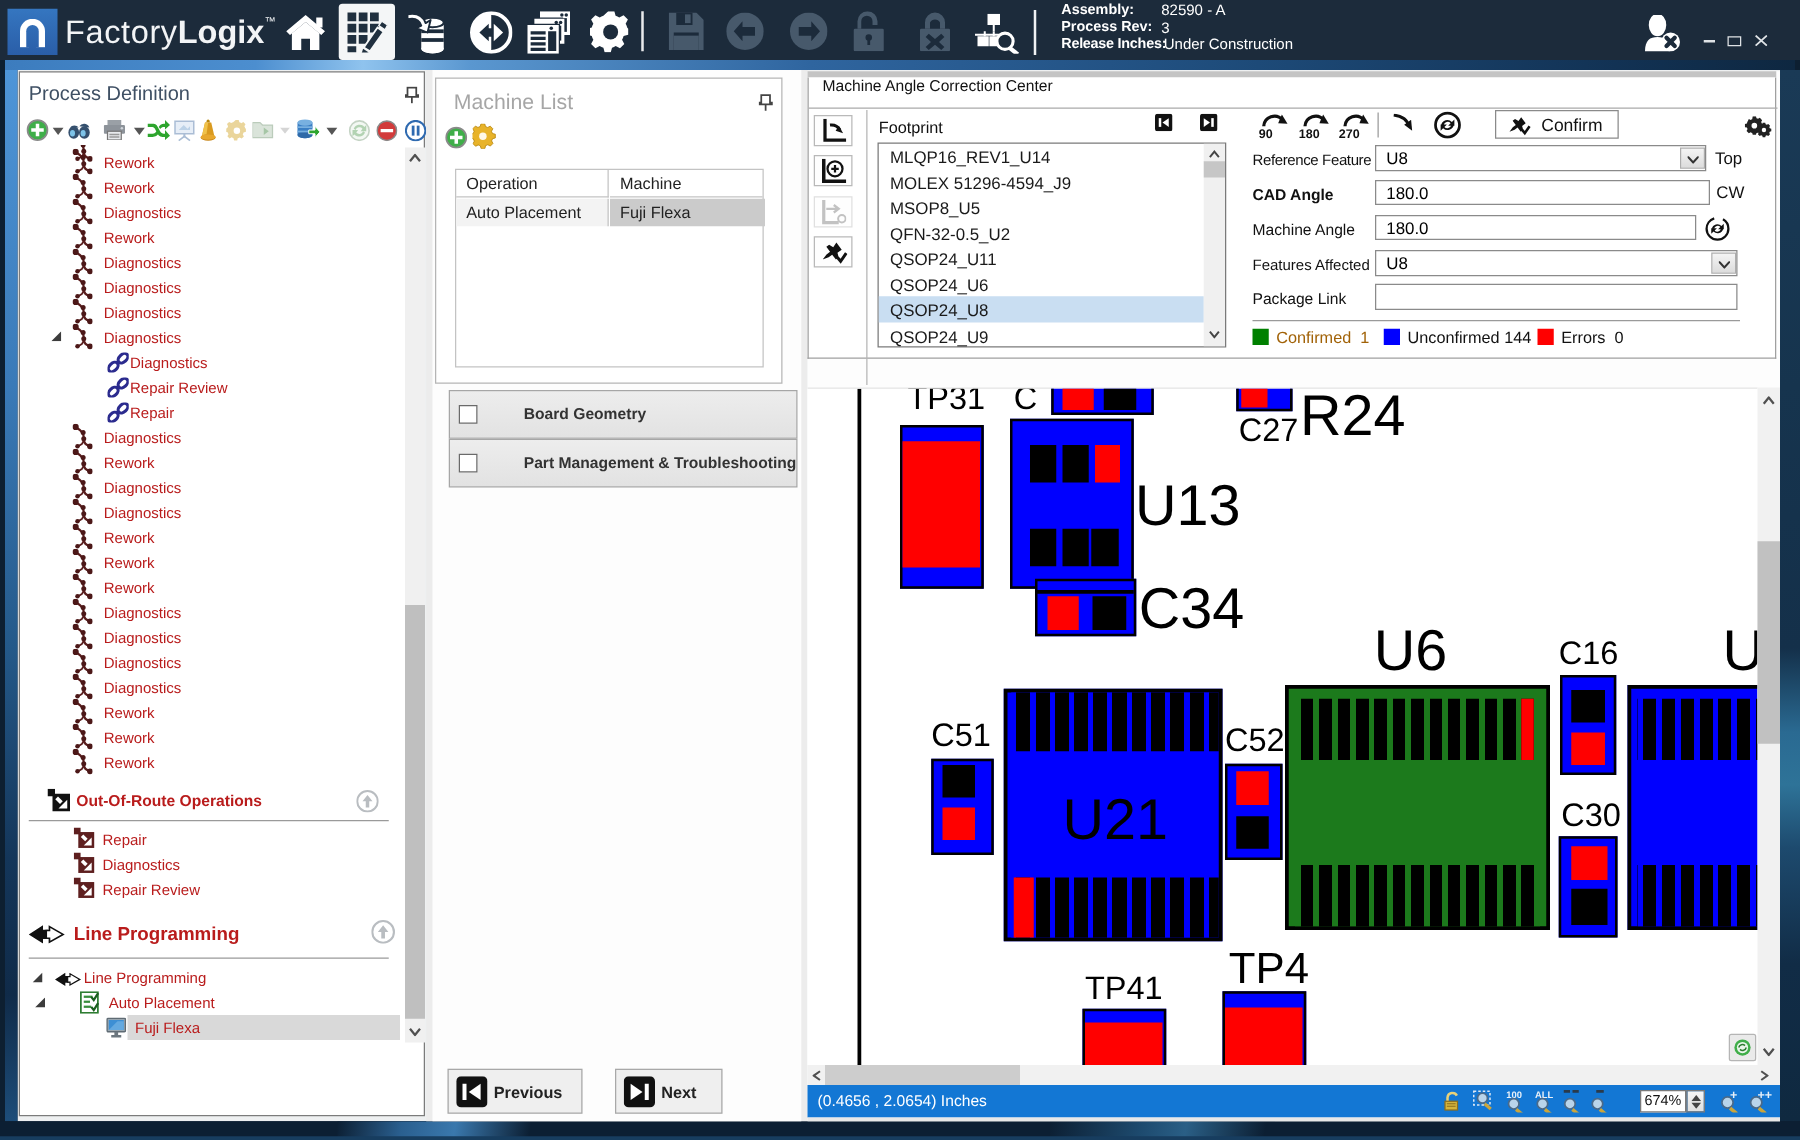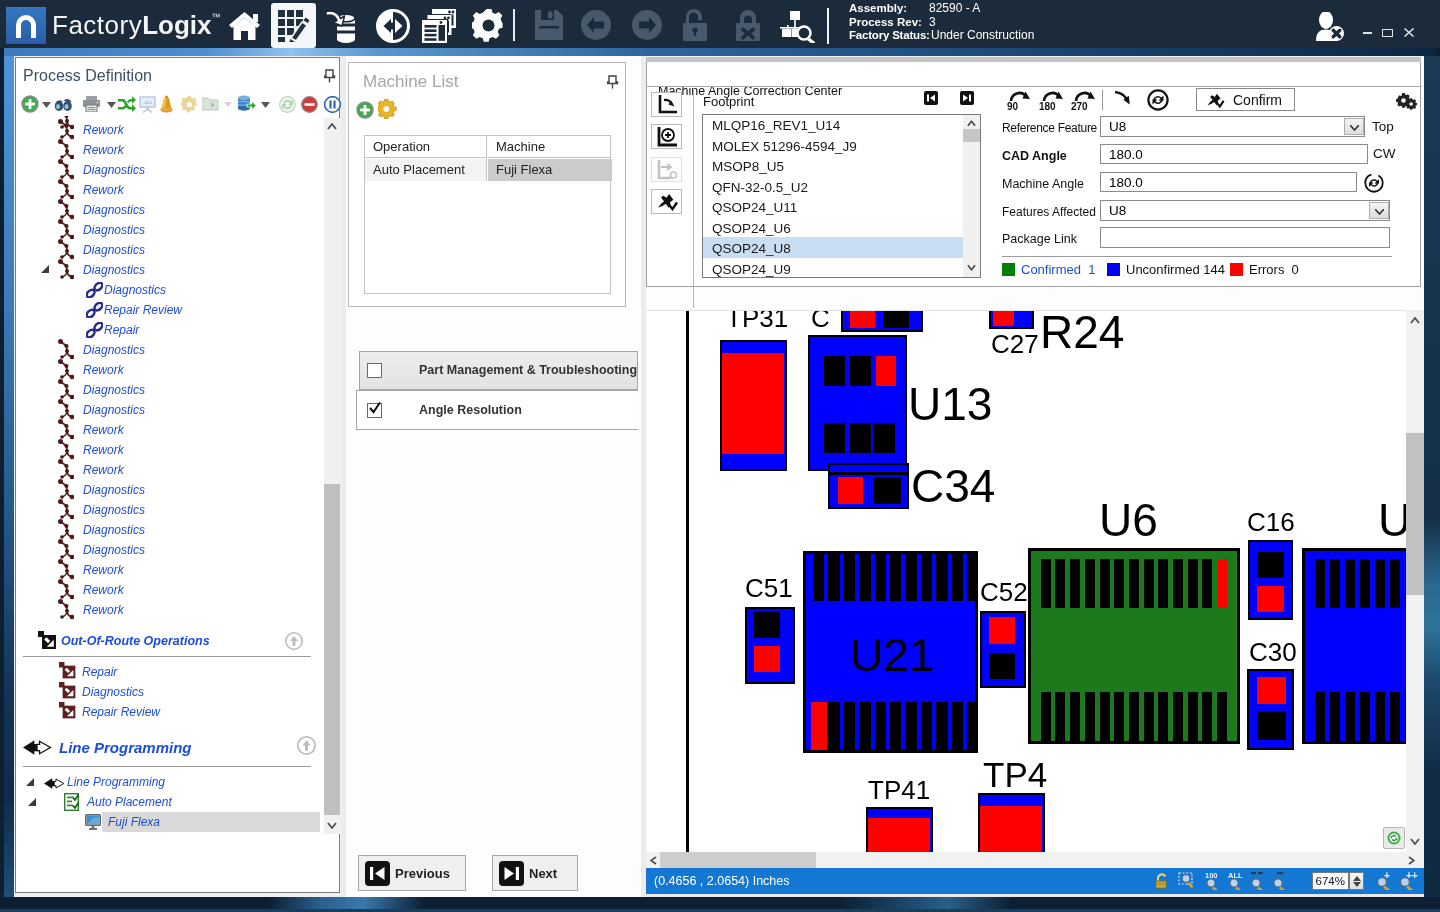--- a/index.html
+++ b/index.html
@@ -13,21 +13,21 @@
   background:linear-gradient(90deg,#3c7cbe 0%,#4c8ecf 14%,#8fc3ee 20%,#5a97d0 26%,#2f659f 45%,#1d4a78 70%,#123254 90%,#0e2740 100%); }
 #leftborder { left:4px; top:56px; width:10px; height:841px;
   background:linear-gradient(180deg,#4e95d8 0%,#3a7ab8 30%,#245989 55%,#14365a 75%,#102b49 88%,#1d4d79 100%); }
 #rightborder { left:1424px; top:56px; width:16px; height:841px;
   background:linear-gradient(180deg,#1a3a56 0%,#16344e 30%,#14304a 55%,#2a6a92 63%,#2e7398 68%,#1d4a6e 74%,#112c46 85%,#0f2940 100%); }
 #bottomzone { left:0; top:897px; width:1440px; height:15px; background:#0c1f33; overflow:hidden; }
 #appbg { left:14px; top:56px; width:1410px; height:841px; background:#eef0f1; }
 
 
 #lp { left:15px; top:57px; width:325px; height:836px; background:#fff; border:1px solid #7b7b7b; }
-.treerow { position:absolute; height:20px; line-height:20px; font-size:12px; color:#1d4ed8; white-space:nowrap;font-style:italic; }
+.treerow { position:absolute; height:20px; line-height:20px; font-size:12px; color:#b91c1c; white-space:nowrap; }
 
 
 .b { font-weight:bold; }
 </style>
 </head>
 <body>
 <div id="stage">
   <div id="appbg" class="abs"></div>
   <div id="topbar" class="abs">
 
@@ -145,21 +145,21 @@
           <rect x="31" y="26.2" width="8" height="3.4" transform="rotate(38 31 26.2)" fill="#fff"></rect>
         </g>
     </svg>
     <div class="abs" style="left:827px;top:8px;width:2px;height:36px;background:#f0f2f4;"></div>
 
     <div class="abs" style="left:849px;top:2px;width:260px;font-size:12px;color:#fff;line-height:13.5px;">
       <div class="b abs" style="left:0;top:0;font-size:11.5px;">Assembly:</div>
         <div class="abs" style="left:80px;top:0;">82590 - A</div>
       <div class="b abs" style="left:0;top:13.5px;font-size:11.5px;">Process Rev:</div>
         <div class="abs" style="left:80px;top:13.5px;">3</div>
-      <div class="b abs" style="left:0;top:27px;font-size:11.5px;letter-spacing:-0.2px;">Factory Status:</div>
+      <div class="b abs" style="left:0;top:27px;font-size:11.5px;letter-spacing:-0.2px;">Release Inches:</div>
         <div class="abs" style="left:82px;top:27px;">Under Construction</div>
     </div>
 
     <svg class="abs" style="left:1315px;top:12px;" width="30" height="30" viewBox="0 0 30 30">
       <ellipse cx="11" cy="8" rx="7" ry="9" fill="#fff"></ellipse>
       <path d="M1 29 C1 20 5 17.5 11 17.5 C17 17.5 21 20 21 29 Z" fill="#fff"></path>
       <circle cx="21.5" cy="21.5" r="7.5" fill="#fff"></circle>
       <path d="M18.2 18.2 L24.8 24.8 M24.8 18.2 L18.2 24.8" stroke="#1c2b3b" stroke-width="3.4" stroke-linecap="round"></path>
     </svg>
     <div class="abs" style="left:1363px;top:32px;width:9px;height:2px;background:#dfe3e6;"></div>
@@ -499,30 +499,27 @@
       </svg>
 
     <div class="abs" style="left:15px;top:72px;width:247px;height:159px;border:1px solid #c3c3c3;background:#fff;">
       <div class="abs" style="left:0;top:0;width:122px;height:22px;border-right:1px solid #c3c3c3;border-bottom:1px solid #c3c3c3;font-size:13px;color:#222;line-height:22px;padding-left:8px;">Operation</div>
       <div class="abs" style="left:123px;top:0;width:122px;height:22px;border-bottom:1px solid #c3c3c3;font-size:13px;color:#222;line-height:22px;padding-left:8px;">Machine</div>
       <div class="abs" style="left:0;top:23px;width:122px;height:22px;background:#f3f3f3;border-right:1px solid #c3c3c3;font-size:13px;color:#222;line-height:22px;padding-left:8px;">Auto Placement</div>
       <div class="abs" style="left:123px;top:23px;width:124px;height:22px;background:#cbcbcb;font-size:13px;color:#222;line-height:22px;padding-left:8px;">Fuji Flexa</div>
     </div>
   </div>
 
+  <div class="abs" style="left:359px;top:312px;width:279px;height:39px;background:linear-gradient(180deg,#ededed,#e2e2e2);border:1px solid #a6a6a6;">
+    <div class="abs" style="left:7px;top:11px;width:15px;height:15px;background:#fff;border:1px solid #6a6a6a;"></div>
+    <div class="abs" style="left:59px;top:11px;font-size:12.5px;font-weight:bold;color:#333;white-space:nowrap;">Board Geometry</div>
+  </div>
   <div class="abs" style="left:359px;top:351px;width:279px;height:39px;background:linear-gradient(180deg,#ededed,#e2e2e2);border:1px solid #a6a6a6;">
     <div class="abs" style="left:7px;top:11px;width:15px;height:15px;background:#fff;border:1px solid #6a6a6a;"></div>
     <div class="abs" style="left:59px;top:11px;font-size:12.5px;font-weight:bold;color:#333;white-space:nowrap;">Part Management &amp; Troubleshooting</div>
-  </div>
-  <div class="abs" style="left:356px;top:390px;width:282px;height:40px;background:#fff;border:1px solid #a6a6a6;border-right:none;">
-    <div class="abs" style="left:10px;top:12px;width:15px;height:15px;background:#fff;border:1px solid #6a6a6a;"></div>
-    <svg class="abs" style="left:11px;top:10px;" width="14" height="14" viewBox="0 0 14 14">
-        <path d="M2 7 L5.5 11 L12 1.5" fill="none" stroke="#111" stroke-width="2"></path>
-      </svg>
-    <div class="abs" style="left:62px;top:12px;font-size:12.5px;font-weight:bold;color:#333;white-space:nowrap;">Angle Resolution</div>
   </div>
 
   <div class="abs" style="left:358px;top:855px;width:108px;height:36px;background:#efefef;border:1px solid #a8a8a8;">
     <svg class="abs" style="left:6px;top:5px;" width="25" height="25" viewBox="0 0 25 25">
         <rect x="0" y="0" width="25" height="25" rx="4" fill="#111"></rect>
         <rect x="5" y="6" width="3.2" height="13" fill="#fff"></rect>
         <path d="M19.5 6 L10 12.5 L19.5 19 Z" fill="#fff"></path>
       </svg>
     <div class="abs" style="left:36px;top:10px;font-size:13px;font-weight:bold;color:#222;">Previous</div>
   </div>
@@ -531,21 +528,21 @@
         <rect x="0" y="0" width="25" height="25" rx="4" fill="#111"></rect>
         <rect x="16.8" y="6" width="3.2" height="13" fill="#fff"></rect>
         <path d="M5.5 6 L15 12.5 L5.5 19 Z" fill="#fff"></path>
       </svg>
     <div class="abs" style="left:36px;top:10px;font-size:13px;font-weight:bold;color:#222;">Next</div>
   </div>
 
   <div class="abs" style="left:646px;top:57px;width:778px;height:840px;background:#fdfdfd;"></div>
   <div class="abs" style="left:646px;top:57px;width:775px;height:5px;background:#c4c4c4;"></div>
   <div id="macc" class="abs" style="left:646px;top:62px;width:775px;height:225px;background:#fff;border:1px solid #a0a0a0;border-top:none;">
-    <div class="abs" style="left:11px;top:22px;font-size:12.5px;color:#111;">Machine Angle Correction Center</div>
+    <div class="abs" style="left:11px;top:0;font-size:12.5px;color:#111;">Machine Angle Correction Center</div>
     <div class="abs" style="left:0;top:24px;width:775px;height:1px;background:#aaa;"></div>
 
     <div class="abs" style="left:4px;top:30px;width:31px;height:25px;border:1px solid #b9b9b9;background:#fefefe;">
       <svg class="abs" style="left:6px;top:2px;" width="19" height="19" viewBox="0 0 19 19">
           <path d="M2 0 L2 17 L19 17" stroke="#111" stroke-width="2.6" fill="none"></path>
           <path d="M6 5 A8 8 0 0 1 14 9" stroke="#111" stroke-width="2.4" fill="none"></path>
           <path d="M10.5 9.5 L16.5 11.5 L13 5.5 Z" fill="#111"></path>
         </svg>
     </div>
     <div class="abs" style="left:4px;top:62px;width:31px;height:25px;border:1px solid #b9b9b9;background:#fefefe;">
@@ -676,21 +673,21 @@
           <svg class="abs" style="left:5px;top:6px;" width="9" height="6" viewBox="0 0 9 6">
             <path d="M0 0 L4.5 5 L9 0" stroke="#333" stroke-width="1.6" fill="none"></path>
           </svg>
         </div>
     </div>
     <div class="abs" style="left:355px;top:170px;font-size:12.5px;color:#111;">Package Link</div>
     <div class="abs" style="left:453px;top:165px;width:290px;height:21px;border:1px solid #8a8a8a;background:#fff;"></div>
     <div class="abs" style="left:355px;top:194px;width:390px;height:1px;background:#9a9a9a;"></div>
 
     <div class="abs" style="left:355px;top:201px;width:13px;height:13px;background:#008000;"></div>
-    <div class="abs" style="left:374px;top:200px;font-size:13px;color:#1d4ed8;">Confirmed&nbsp; 1</div>
+    <div class="abs" style="left:374px;top:200px;font-size:13px;color:#a16207;">Confirmed&nbsp; 1</div>
     <div class="abs" style="left:460px;top:201px;width:13px;height:13px;background:#0000ff;"></div>
     <div class="abs" style="left:479px;top:200px;font-size:13px;color:#111;">Unconfirmed&nbsp;144</div>
     <div class="abs" style="left:583px;top:201px;width:13px;height:13px;background:#ff0000;"></div>
     <div class="abs" style="left:602px;top:200px;font-size:13px;color:#111;">Errors&nbsp; 0</div>
   </div>
 
   <div id="pcb" class="abs" style="left:646px;top:310px;width:760px;height:542px;background:#fff;overflow:hidden;border-top:1px solid #e3e3e3;">
     <div class="abs" style="left:40px;top:0;width:3px;height:542px;background:#000;"></div>
 
     <div class="abs" style="left:80px;top:-8px;font-size:26px;color:#000;">TP31</div>

